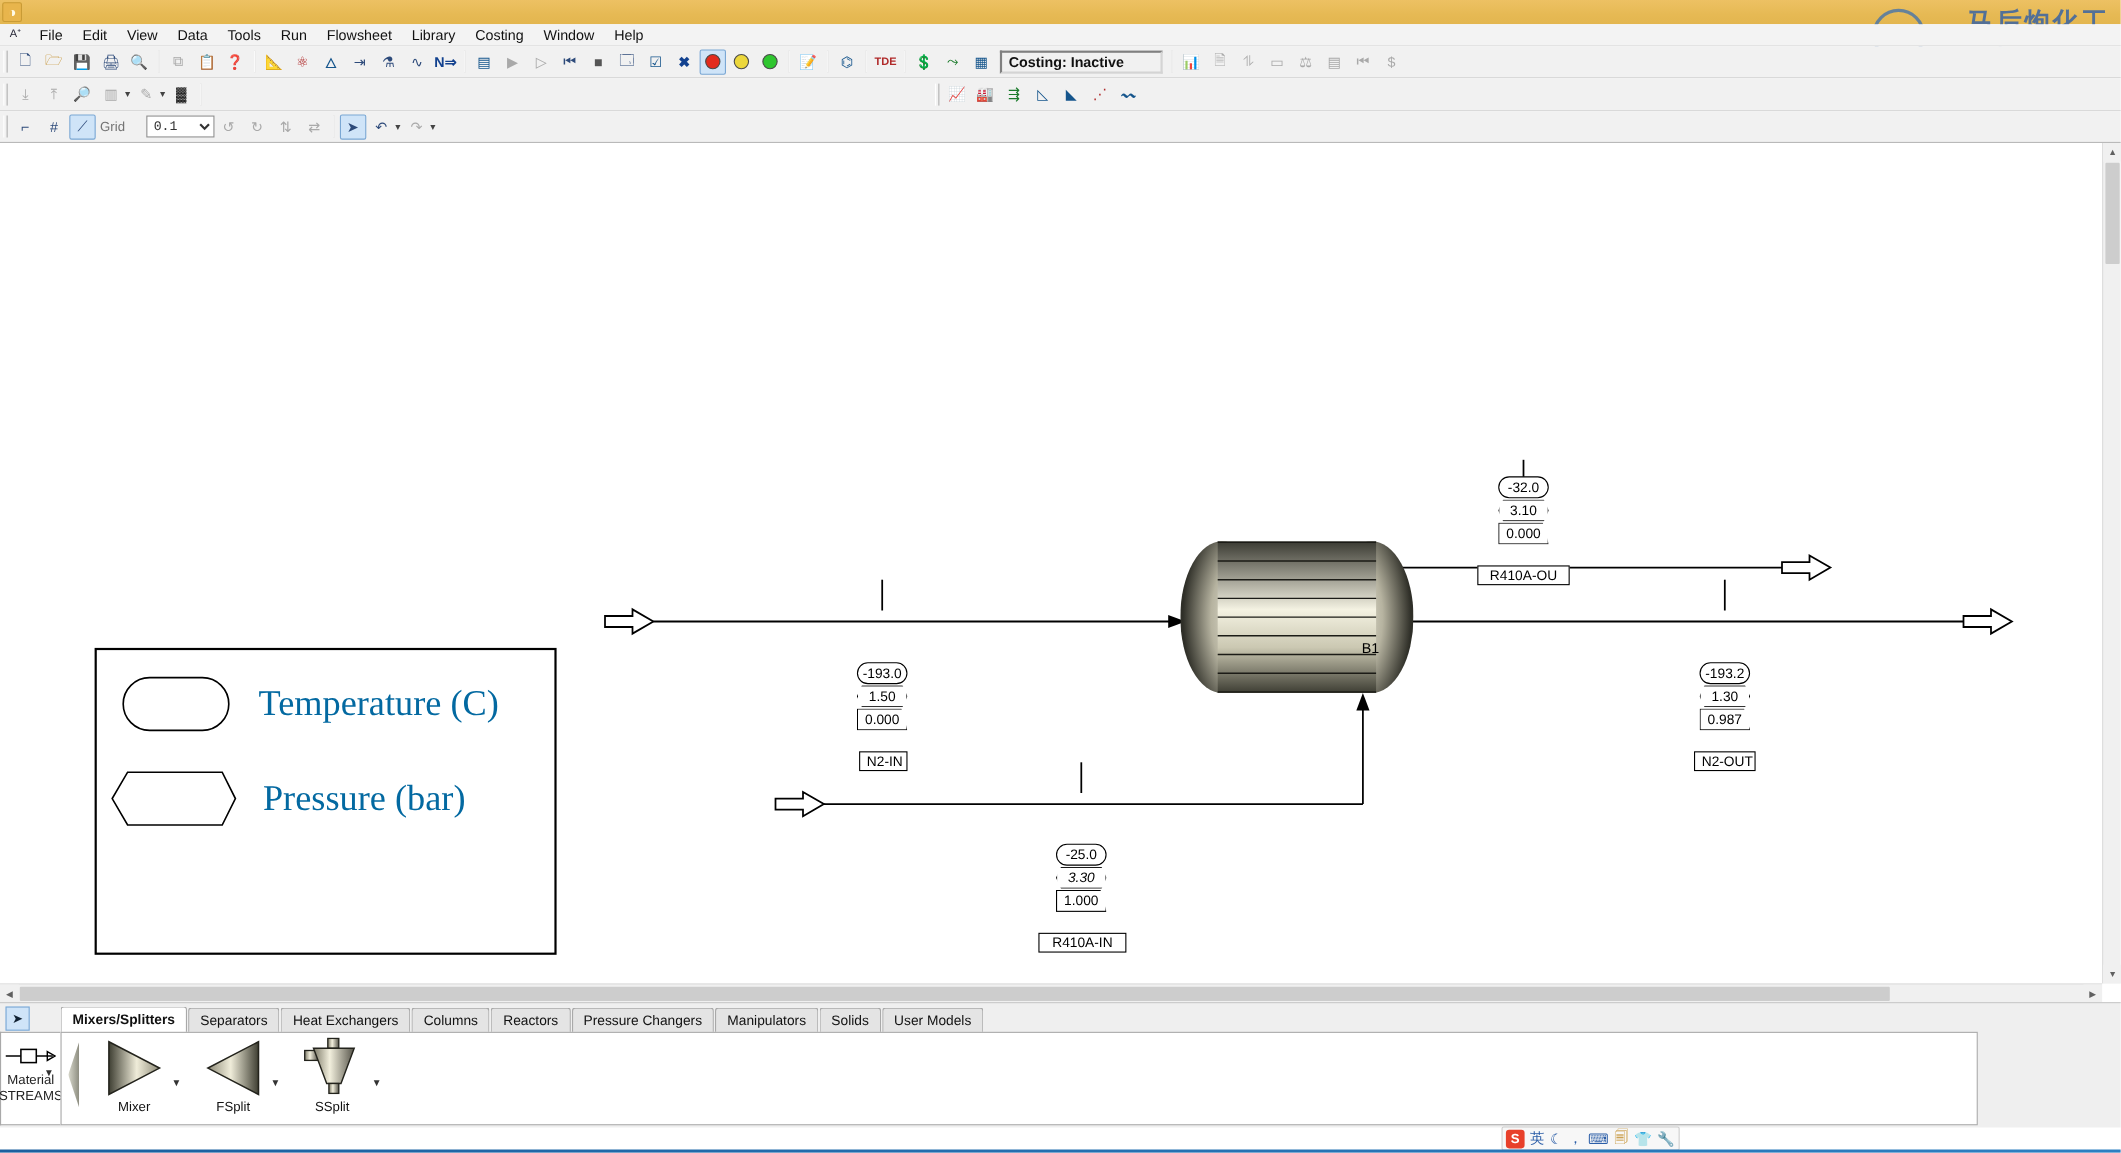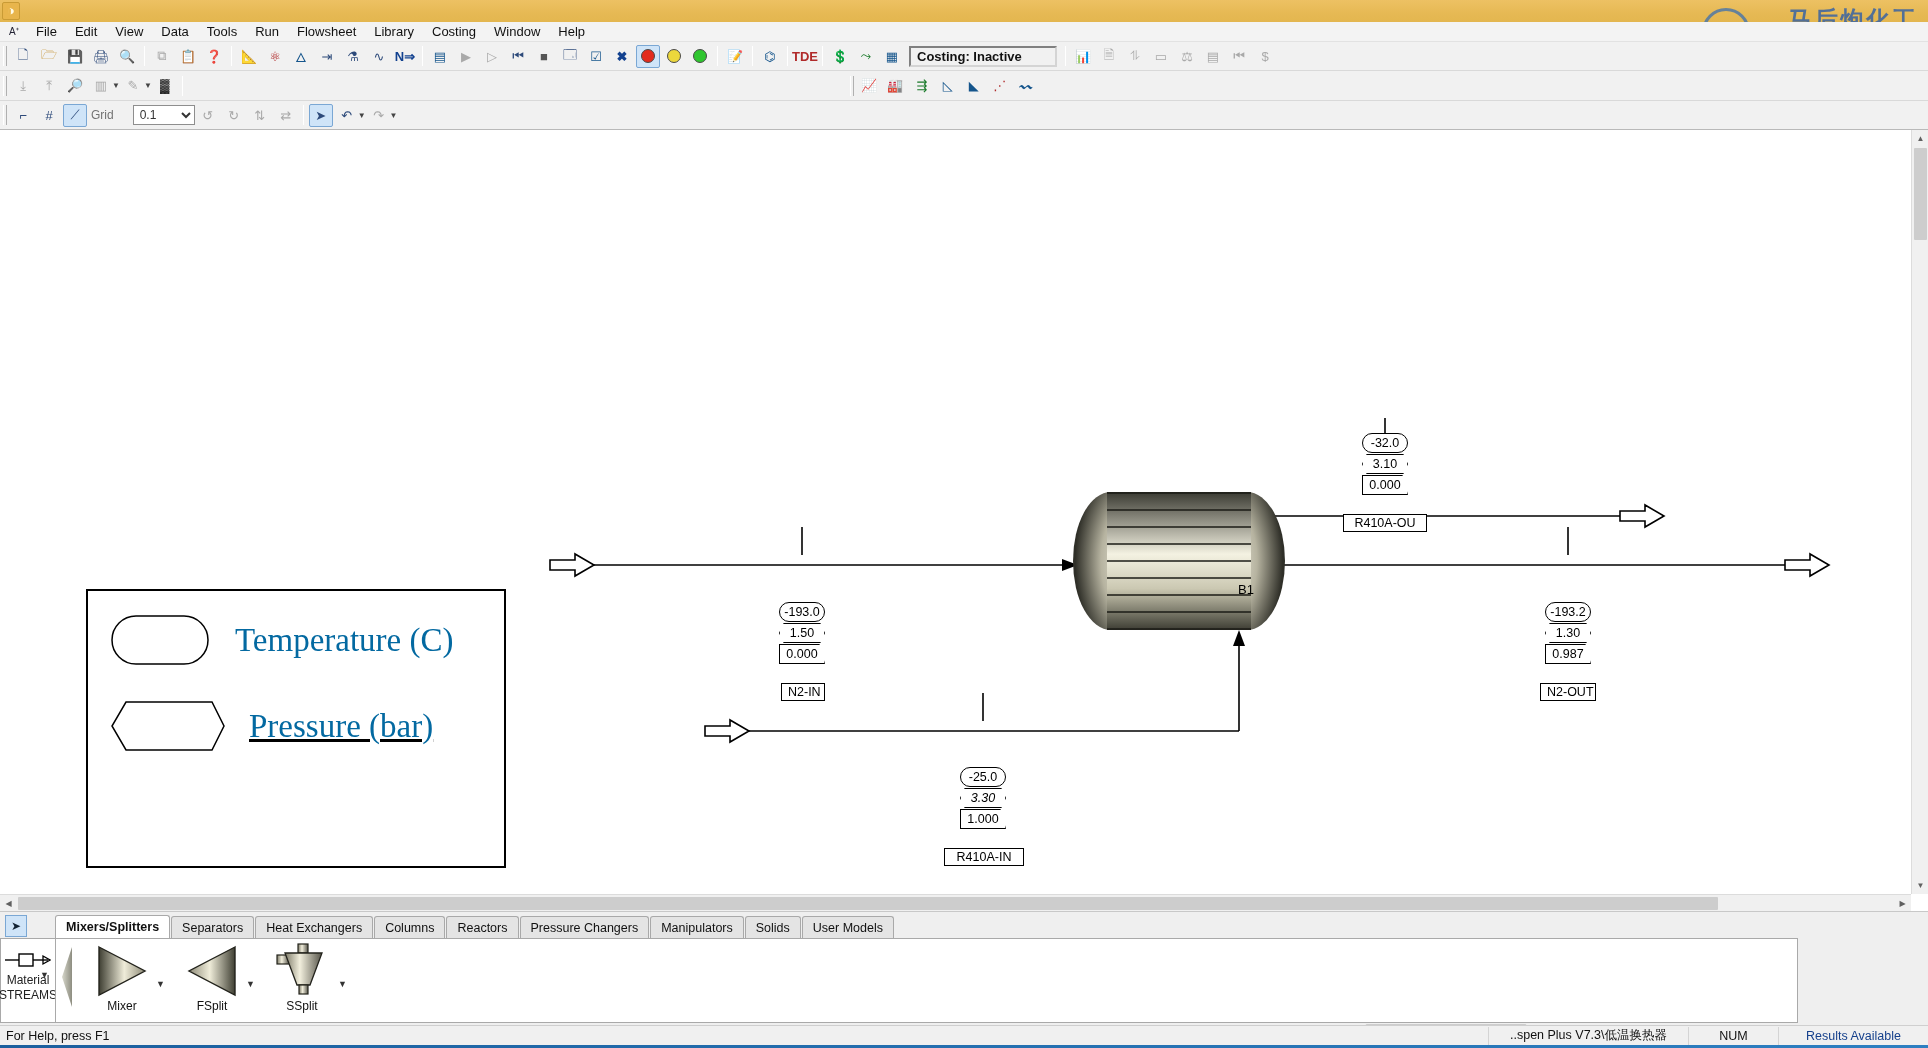--- a/index.html
+++ b/index.html
@@ -85,21 +85,21 @@
   .costbox {
     height: 21px; min-width: 148px; padding: 0 6px; margin: 0 4px;
     background: #f1f1f1; border: 2px inset #d4d4d4;
     font-size: 13px; font-weight: bold; color: #111;
     display: flex; align-items: center;
   }
   .gridlabel { font-size: 12px; color: #737373; margin: 0 19px 0 3px; }
   .gridsel {
     width: 62px; height: 20px; font-size: 12px;
     border: 1px solid #8e8e8e; background: #fff; color: #333;
-    padding: 0 2px; font-family: Liberation Sans, sans-serif;
+    padding: 0 2px; font-family: Liberation Mono, monospace;
   }
   .caret { font-size: 8px; margin-left: -2px; color: #444; }
 
   
   .canvaswrap {
     position: absolute; left: 0; top: 130px; width: 1928px; height: 781px;
     background: #ffffff; overflow: hidden;
   }
   .canvas { position: absolute; left: 0; top: 0; width: 1911px; height: 764px; background:#fff; }
 
@@ -307,21 +307,21 @@
         <span class="dot yel"></span>
       </div>
     <div class="tbtn">
         <span class="dot grn"></span>
       </div>
     <div class="sep"></div>
     <div class="tbtn dim">📝</div>
     <div class="sep"></div>
     <div class="tbtn" style="color:#15558c">⌬</div>
     <div class="sep"></div>
-    <div class="tbtn" style="color:#b02a2a;font-weight:bold;font-size:13px">TDE</div>
+    <div class="tbtn" style="color:#b02a2a;font-weight:bold;font-size:10px">TDE</div>
     <div class="sep"></div>
     <div class="tbtn" style="color:#1a7a2a">💲</div>
     <div class="tbtn" style="color:#1a7a2a">⤳</div>
     <div class="tbtn" style="color:#15558c">▦</div>
     <div class="costbox">Costing: Inactive</div>
     <div class="sep"></div>
     <div class="tbtn" style="color:#1a6a3a">📊</div>
     <div class="tbtn dim">🗎</div>
     <div class="tbtn dim">⥮</div>
     <div class="tbtn dim">▭</div>
@@ -377,21 +377,21 @@
   <div class="canvaswrap">
    <div class="canvas">
 
     <div class="legendbox">
       <div class="legend-row" style="top:22px;">
         <svg width="102" height="54">
           <rect x="2" y="3" width="96" height="48" rx="24" ry="24" fill="#fff" stroke="#000" stroke-width="1.5"></rect>
         </svg>
         <span class="legend-text">Temperature (C)</span>
       </div>
-      <div class="legend-row" style="top:108px; left:20px;text-decoration:underline;">
+      <div class="legend-row" style="top:108px; left:10px;">
         <svg width="118" height="54">
           <polygon points="18,3 104,3 116,27 104,51 18,51 4,27" fill="#fff" stroke="#000" stroke-width="1.5"></polygon>
         </svg>
         <span class="legend-text">Pressure (bar)</span>
       </div>
     </div>
 
     <svg width="1911" height="764" style="position:absolute;left:0;top:0;">
 
       <polygon points="550,430 575,430 575,424 594,435 575,446 575,440 550,440" fill="#fff" stroke="#000" stroke-width="1.6"></polygon>
@@ -598,22 +598,15 @@
     <span class="sogou">S</span>
     <span>英</span>
     <span>☾</span>
     <span>，</span>
     <span>⌨</span>
     <span style="color:#c08a22">🗐</span>
     <span style="color:#2b6fc0">👕</span>
     <span style="color:#2b6fc0">🔧</span>
   </div>
 
-  <div class="statusbar">
-    <span class="st-hint">For Help, press F1</span>
-    <span style="flex:1"></span>
-    <span class="st-cell" style="min-width:200px; justify-content:center;">..spen Plus V7.3\低温换热器</span>
-    <span class="st-cell" style="min-width:90px; justify-content:center;">NUM</span>
-    <span class="st-cell" style="min-width:150px; justify-content:center; color:#15408c;">Results Available</span>
-  </div>
   <div class="taskbar"></div>
 
 </div>
 
 </body></html>

